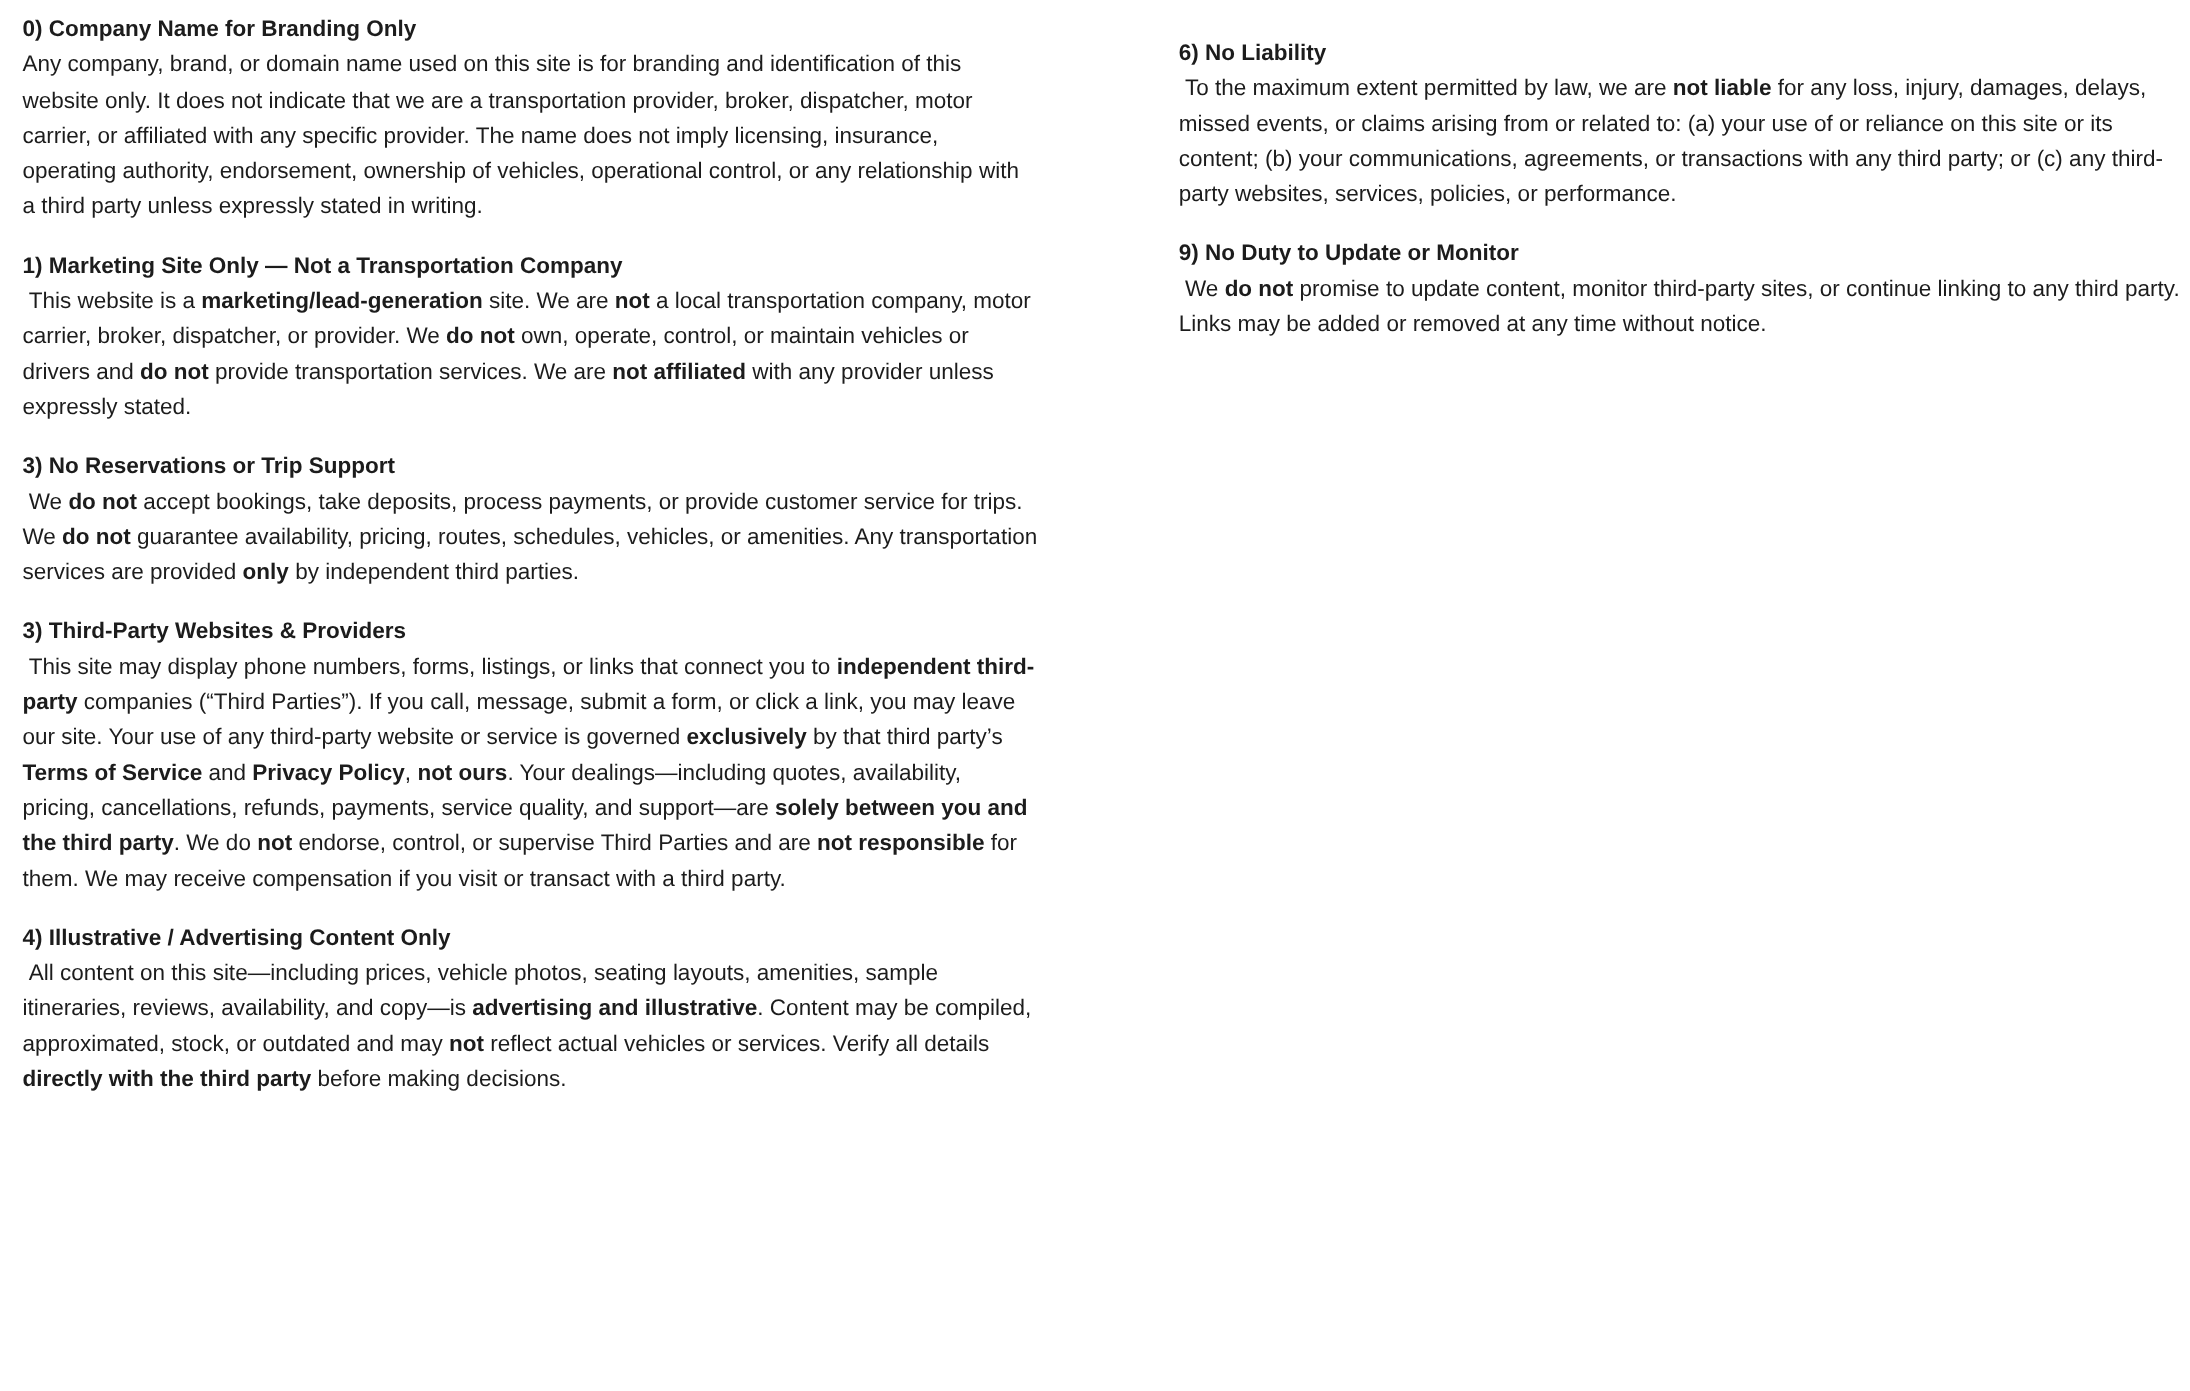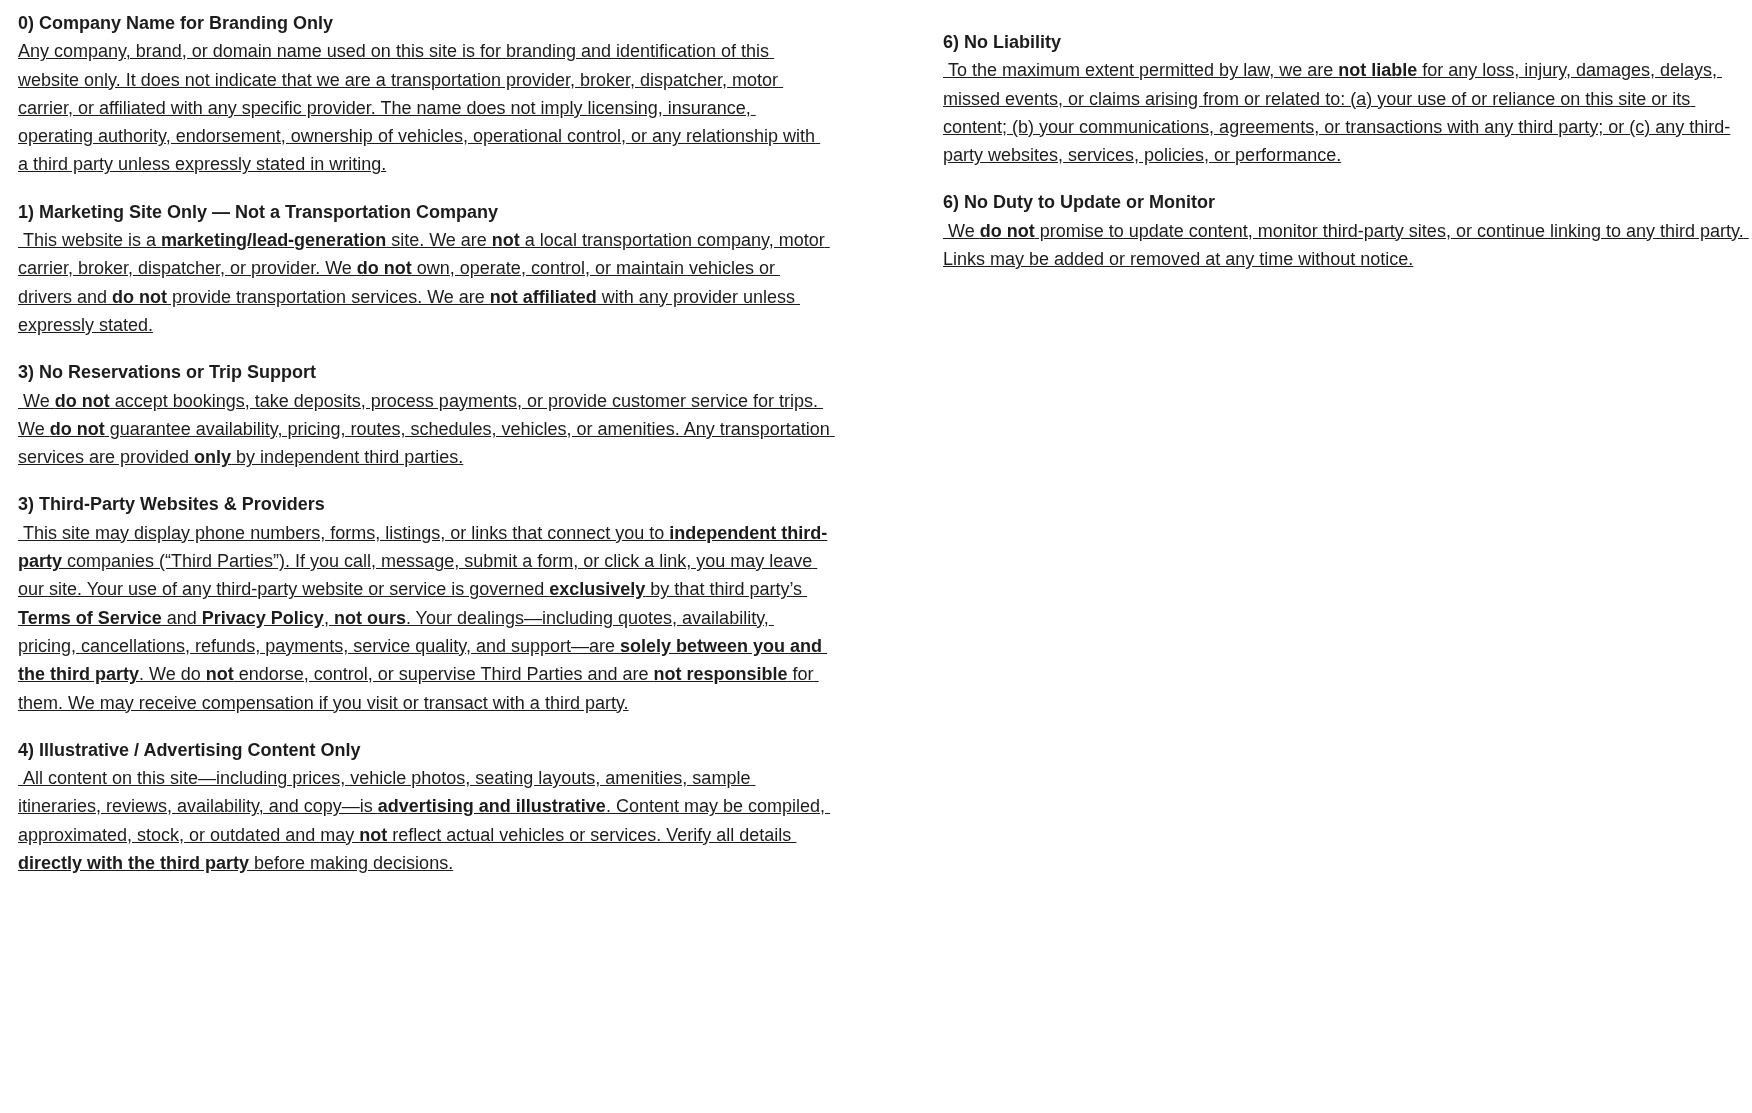--- a/index.html
+++ b/index.html
@@ -39,21 +39,20 @@
     padding: 0;
     font-size: 18px;
     font-weight: 700;
     line-height: 28.3px;
     white-space: pre-wrap;
   }
   .block p {
     margin: 0;
     padding: 0;
     white-space: pre-wrap;
-    text-decoration: underline;
   }
   .run-bold {
     font-weight: 700;
   }
 </style>
 </head>
 <body>
 
 <div class="page" style="background: rgb(255, 255, 255); color: rgb(28, 28, 28);">
   <div class="col col-left">
@@ -79,17 +78,17 @@
       </div>
       <div class="block">
       </div>
     </div>
   <div class="col col-right">
       <div class="block">
         <h3>6) No Liability</h3>
         <p><span class="run"> To the maximum extent permitted by law, we are </span><span class="run-bold">not liable</span><span class="run"> for any loss, injury, damages, delays, missed events, or claims arising from or related to: (a) your use of or reliance on this site or its content; (b) your communications, agreements, or transactions with any third party; or (c) any third-party websites, services, policies, or performance.</span></p>
       </div>
       <div class="block">
-        <h3>6) No Duty to Update or Monitor</h3>
+        <h3>9) No Duty to Update or Monitor</h3>
         <p><span class="run"> We </span><span class="run-bold">do not</span><span class="run"> promise to update content, monitor third-party sites, or continue linking to any third party. Links may be added or removed at any time without notice.</span></p>
       </div>
     </div>
 </div>
 
 </body></html>

